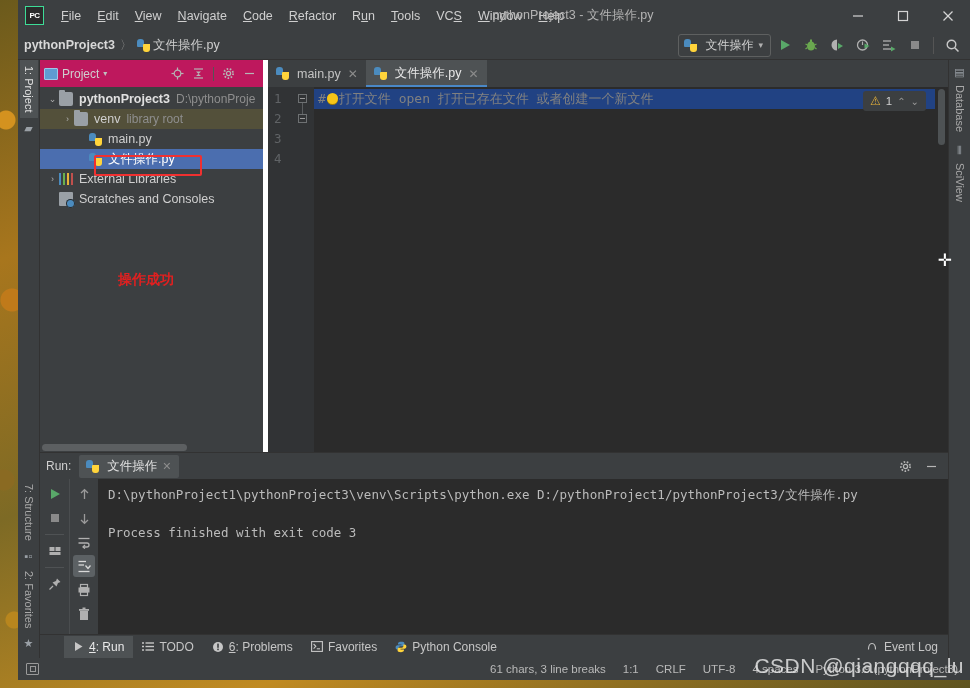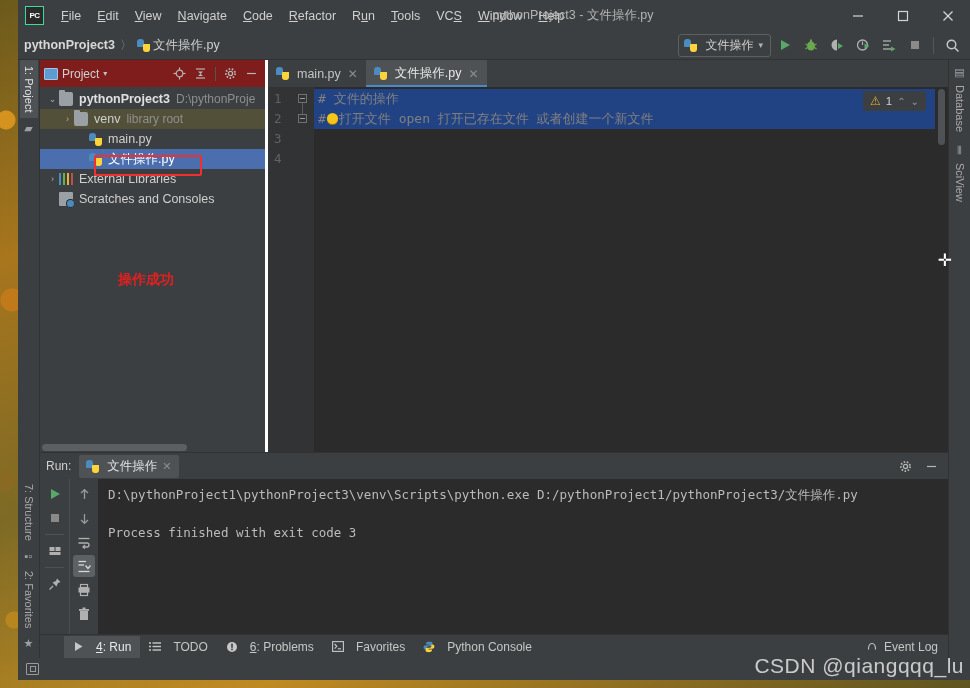--- a/index.html
+++ b/index.html
@@ -100,22 +100,22 @@
   }
   .rail-tab.active { background: #4e5254; color: #e0e0e0; }
   .rail-ico { font-size: 11px; }
   .rail-spacer { flex: 1 1 auto; }
 
   .center { flex: 1 1 auto; display: flex; flex-direction: column; min-width: 0; }
   .upper { flex: 0 0 392px; display: flex; min-height: 0; }
 
   
   .project {
-    width: 228px; background: #7f1d1d; flex: 0 0 auto;
-    display: flex; flex-direction: column; border-right: 3px solid #ffffff;
+    width: 228px; background: #be185d; flex: 0 0 auto;
+    display: flex; flex-direction: column; border-right: 5px solid #ffffff;
   }
   .proj-head {
     height: 27px; display: flex; align-items: center; padding: 0 4px; gap: 4px;
     flex: 0 0 auto;
   }
   .proj-title { font-size: 12px; color: #cfcfcf; }
   .proj-ico-box { width:14px;height:12px;background:#5f9ad1;border:1px solid #9ec6e8;border-radius:1px; }
   .caret-dn { font-size: 8px; color:#c0c0c0; }
   .proj-tools { margin-left:auto; display:flex; align-items:center; gap:2px; }
   .ptool { width:19px;height:19px;display:flex;align-items:center;justify-content:center;color:#b6b6b6; }
@@ -241,21 +241,21 @@
     padding:6px 0 0 10px; overflow:hidden; white-space:pre; line-height:19px;
   }
   .console-scroll{ width:12px; background:#2b2b2b; flex:0 0 auto; }
 
   
   .toolwin-bar {
     height:24px; background:#3c3f41; display:flex; align-items:center;
     padding-left:24px; gap:0; flex:0 0 auto; border-top:1px solid #323232;
   }
   .tw-item {
-    display:flex; align-items:center; gap:12px; font-size:12px; color:#c6c6c6;
+    display:flex; align-items:center; gap:5px; font-size:12px; color:#c6c6c6;
     padding:4px 9px; white-space:nowrap;
   }
   .tw-item.active { background:#4e5254; color:#e8e8e8; }
   .tw-item u { text-decoration: underline; }
   .tw-right { margin-left:auto; display:flex; align-items:center; gap:6px; padding-right:10px; }
 
   .statusbar {
     height:22px; background:#3c3f41; display:flex; align-items:center;
     font-size:11.5px; color:#b9b9b9; flex:0 0 auto; padding:0 8px; position:relative;
   }
@@ -498,21 +498,20 @@
 
             <div class="gln">1</div>
                 <div class="gln">2</div>
                 <div class="gln">3</div>
                 <div class="gln">4</div>
                 <div class="foldline" style="top:8px;height:26px;"></div>
                 <div class="fold" style="top:7px;"></div>
                 <div class="fold" style="top:27px;"></div>
               </div>
             <div class="code" id="code">
-                <div class="cline selected"><span class="c-comment"># 文件的操作</span></div>
                 <div class="cline selected"><span class="c-comment">#</span><span class="bulb"></span><span class="c-comment">打开文件 open 打开已存在文件 或者创建一个新文件</span></div>
                 <div class="cline"></div>
               </div>
             <div class="warnbadge">
               <span class="warn-tri">⚠</span>
               <span>1</span>
               <span class="chev">⌃</span>
               <span class="chev">⌄</span>
             </div>
             <div class="edit-scroll"></div>
@@ -693,17 +692,25 @@
         <span>SciView</span>
       </div>
       <div class="rail-spacer"></div>
     </div>
   </div>
 
   <div class="statusbar">
     <div class="sb-left">
       <span class="sb-toggle"></span>
     </div>
+    <div class="sb-right">
+      <span>61 chars, 3 line breaks</span>
+      <span>1:1</span>
+      <span>CRLF</span>
+      <span>UTF-8</span>
+      <span>4 spaces</span>
+      <span>Python 3.9 (pythonProject3)</span>
+    </div>
     <div class="watermark">CSDN @qiangqqq_lu</div>
   </div>
 
   <div class="cursor-plus">✛</div>
 </div>
 
 </body></html>

